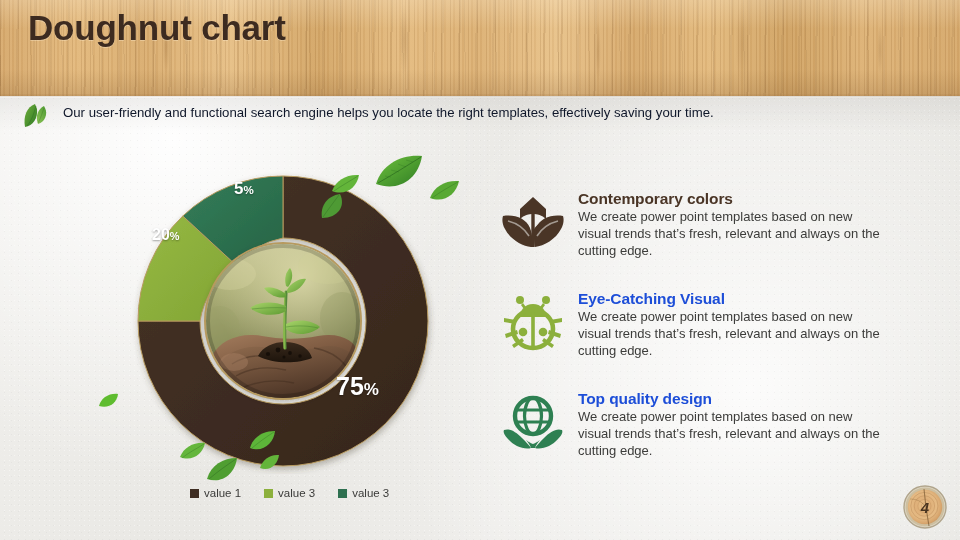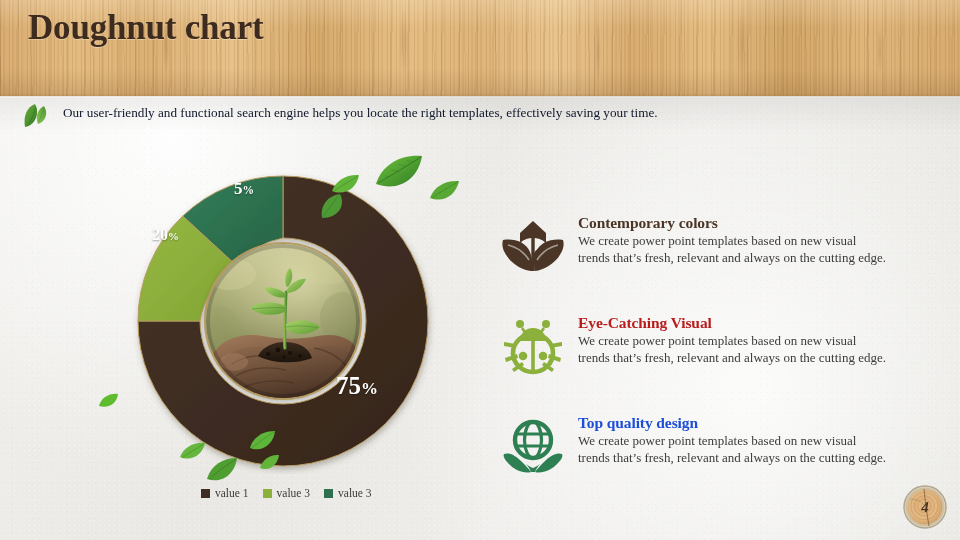--- a/index.html
+++ b/index.html
@@ -4,21 +4,21 @@
 <style>
   * { margin:0; padding:0; box-sizing:border-box; }
   html,body { width:960px; height:540px; }
   body {
     font-family:"Liberation Sans", sans-serif;
     position:relative; overflow:hidden;
     background:#eceae6;
   }
 
   
-  #slide { position:absolute; inset:0; width:960px; height:540px; overflow:hidden;font-family:Liberation Serif, serif; }
+  #slide { position:absolute; inset:0; width:960px; height:540px; overflow:hidden; }
 
   .paper {
     position:absolute; left:0; top:0; width:960px; height:540px;
     background:
       radial-gradient(circle at 18% 26%, rgba(255,255,255,.95), rgba(255,255,255,0) 38%),
       radial-gradient(circle at 78% 72%, rgba(255,255,255,.85), rgba(255,255,255,0) 42%),
       linear-gradient(118deg,#f2f1ee 0%,#e9e8e4 38%,#eeedea 62%,#e4e3de 100%);
   }
   
   .paper::after{
@@ -107,28 +107,28 @@
   
   .center-photo{
     position:absolute; left:76px; top:76px; width:154px; height:154px; border-radius:50%;
     overflow:hidden; box-shadow:0 0 0 2px #b79a5f, 0 2px 6px rgba(0,0,0,.35);
   }
 
   .leaf-deco{ position:absolute; pointer-events:none; }
 
   
   .legend{
-    position:absolute; left:201px; top:487px; display:flex; align-items:center; gap:14px;
+    position:absolute; left:190px; top:487px; display:flex; align-items:center; gap:23px;
     font-size:11.5px; color:#3a3a38;justify-content:space-between;
   }
   .legend-item{ display:flex; align-items:center; gap:5px; }
   .swatch{ width:9px; height:9px; display:inline-block; }
 
   
-  .features{ position:absolute; left:500px; top:190px; width:420px;margin-top:24px; }
+  .features{ position:absolute; left:500px; top:190px; width:420px; }
   .feature{ position:relative; min-height:100px; padding-left:78px; }
   .feature .ficon{ position:absolute; left:2px; top:4px; width:62px; height:58px; }
   .feature h3{ font-size:15.5px; font-weight:bold; line-height:1.18; margin-bottom:1px; letter-spacing:-.1px;}
   .feature p{ font-size:13px; color:#3c3c3a; line-height:1.28; width:310px; }
 
   
   .page-badge{
     position:absolute; left:903px; top:485px; width:44px; height:44px;
   }
   .page-num{
@@ -401,21 +401,21 @@
 
             <path d="M31 10 C23 10 18 16 18 23 L44 23 C44 16 39 10 31 10 Z"></path>
           </g>
 
           <ellipse cx="31" cy="35" rx="20" ry="19" fill="none" stroke="#8cb03c" stroke-width="4.6"></ellipse>
           <rect x="29.2" y="18" width="3.6" height="36" fill="#8cb03c"></rect>
           <circle cx="21" cy="38" r="4.3" fill="#8cb03c"></circle>
           <circle cx="41" cy="38" r="4.3" fill="#8cb03c"></circle>
         </svg>
       </span>
-      <h3 style="color:#b91c1c">Eye-Catching  Visual</h3>
+      <h3 style="color:#1d4ed8">Eye-Catching  Visual</h3>
       <p>We create power point templates based on new visual trends that’s fresh, relevant and always on the cutting edge.</p>
     </div>
 
     <div class="feature">
       <span class="ficon">
         <svg width="62" height="58" viewBox="0 0 62 58">
           <g stroke="#2e8052" fill="none">
             <circle cx="31" cy="22" r="18" stroke-width="4.4"></circle>
             <ellipse cx="31" cy="22" rx="8.5" ry="18" stroke-width="3.2"></ellipse>
             <path d="M13.8 16 L48.2 16" stroke-width="3.2"></path>

